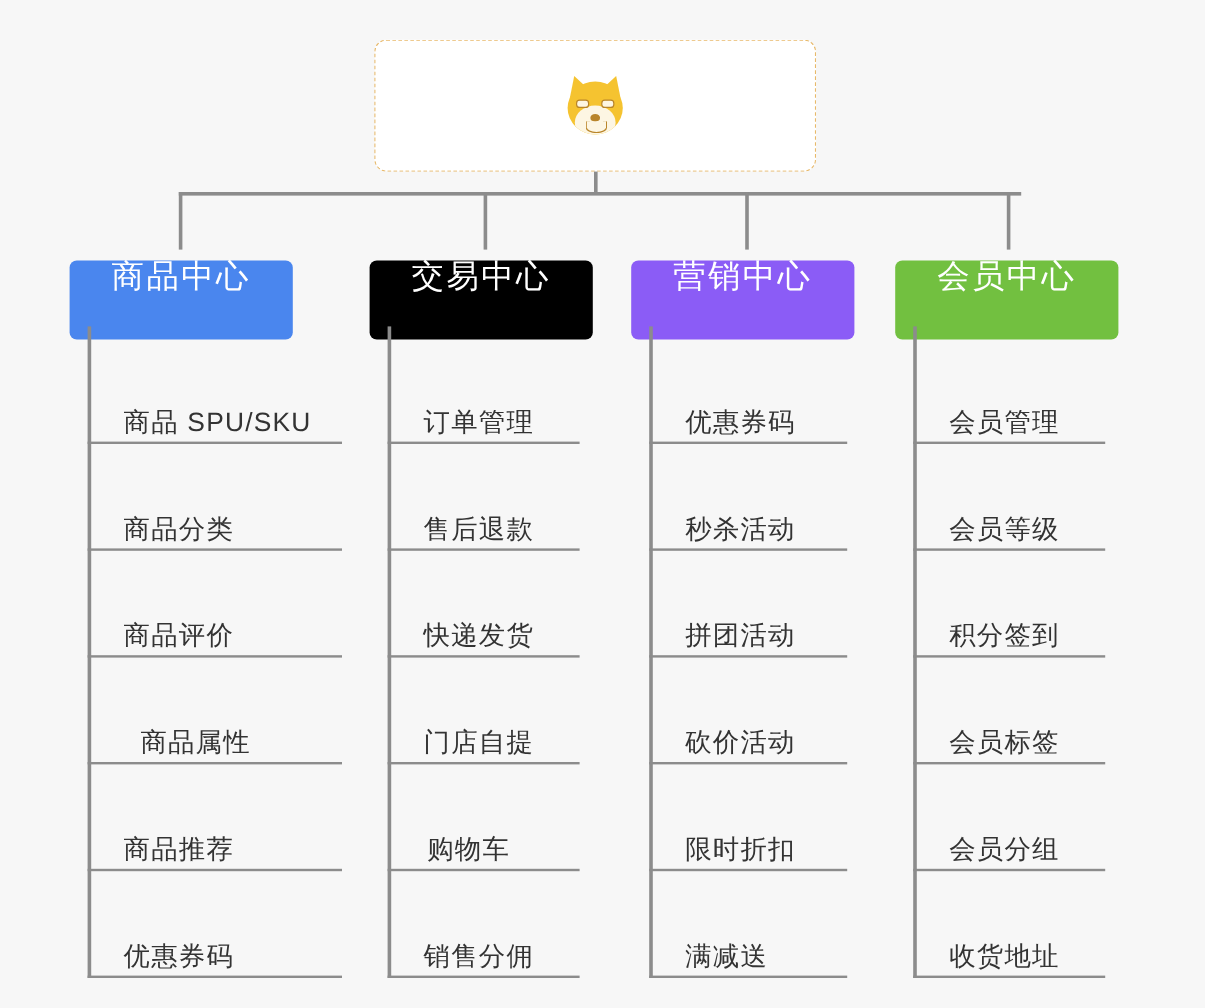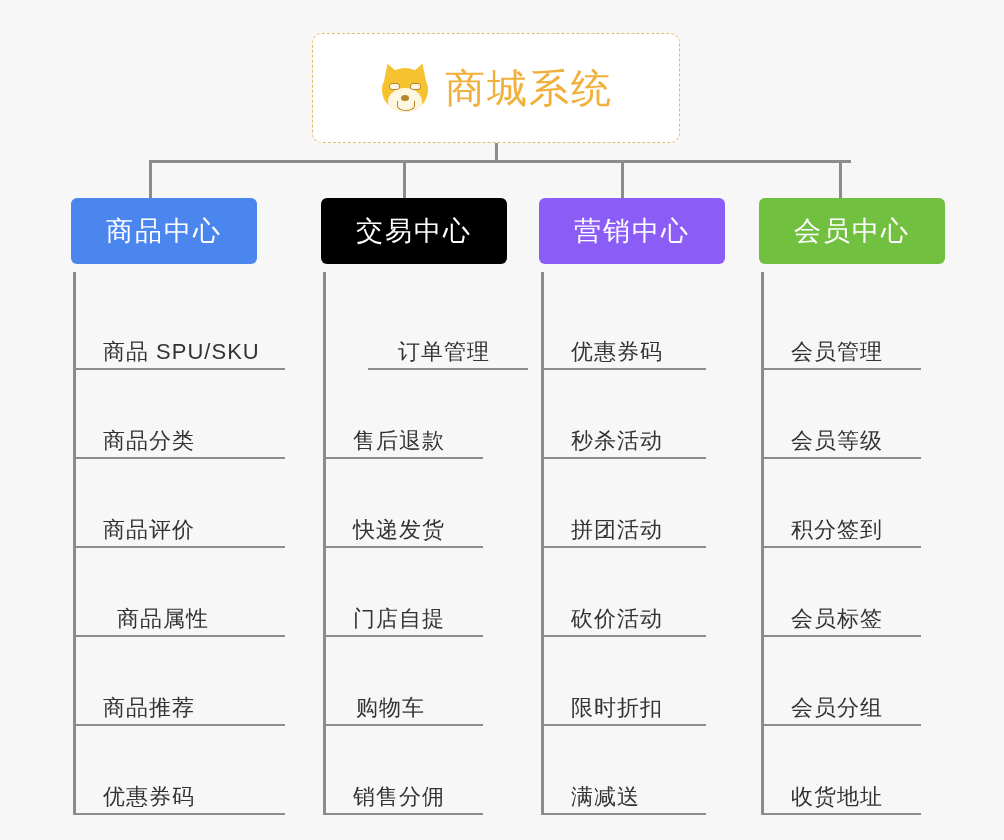--- a/index.html
+++ b/index.html
@@ -113,28 +113,26 @@
     position: absolute;
     background: #8c8c8c;
   }
   .conn-stem   { left: 495px; top: 143px;  width: 3px;  height: 19px; }
   .conn-bus    { left: 149px; top: 160px;  width: 702px; height: 3px; }
   .conn-drop   { top: 160px; width: 3px; height: 48px; }
 
   
   .cat-box {
     position: absolute;
-    top: 198px;
+    top: 217px;
     height: 66px;
     border-radius: 6px;
     display: flex;
-    align-items: center;
     justify-content: center;
     box-sizing: border-box;
-    margin-left: 13px;
   }
   .cat-label {
     font-size: 27px;
     color: #ffffff;
     letter-spacing: 2px;
     white-space: nowrap;
     line-height: 1;
   }
 
   
@@ -177,21 +175,20 @@
       <span class="ear left"></span>
       <span class="ear right"></span>
       <span class="head">
         <span class="muzzle"></span>
         <span class="eye left"></span>
         <span class="eye right"></span>
         <span class="nose"></span>
         <span class="mouth"></span>
       </span>
     </span>
-    <span class="root-title">商城系统</span>
   </div>
 
   <div class="conn conn-stem"></div>
   <div class="conn conn-bus"></div>
 
   <div id="drops">
       <div class="conn conn-drop" style="left: 149px;"></div>
       <div class="conn conn-drop" style="left: 403px;"></div>
       <div class="conn conn-drop" style="left: 621px;"></div>
       <div class="conn conn-drop" style="left: 839px;"></div>
@@ -220,21 +217,21 @@
         </div>
         <div class="leaf-item" style="top: 481px; width: 212px;">
           <span class="leaf-label">优惠券码</span>
         </div>
       </div>
       <div class="cat-box" style="left: 308px; width: 186px; background: #000000;">
         <span class="cat-label">交易中心</span>
       </div>
       <div class="leaf-col" style="left: 323px;">
         <div class="leaf-spine" style="height: 543px;"></div>
-        <div class="leaf-item" style="top: 36px; width: 160px; margin-left: 45px;">
+        <div class="leaf-item" style="top: 36px; width: 160px;">
           <span class="leaf-label">订单管理</span>
         </div>
         <div class="leaf-item" style="top: 125px; width: 160px;">
           <span class="leaf-label">售后退款</span>
         </div>
         <div class="leaf-item" style="top: 214px; width: 160px;">
           <span class="leaf-label">快递发货</span>
         </div>
         <div class="leaf-item" style="top: 303px; width: 160px;">
           <span class="leaf-label">门店自提</span>

